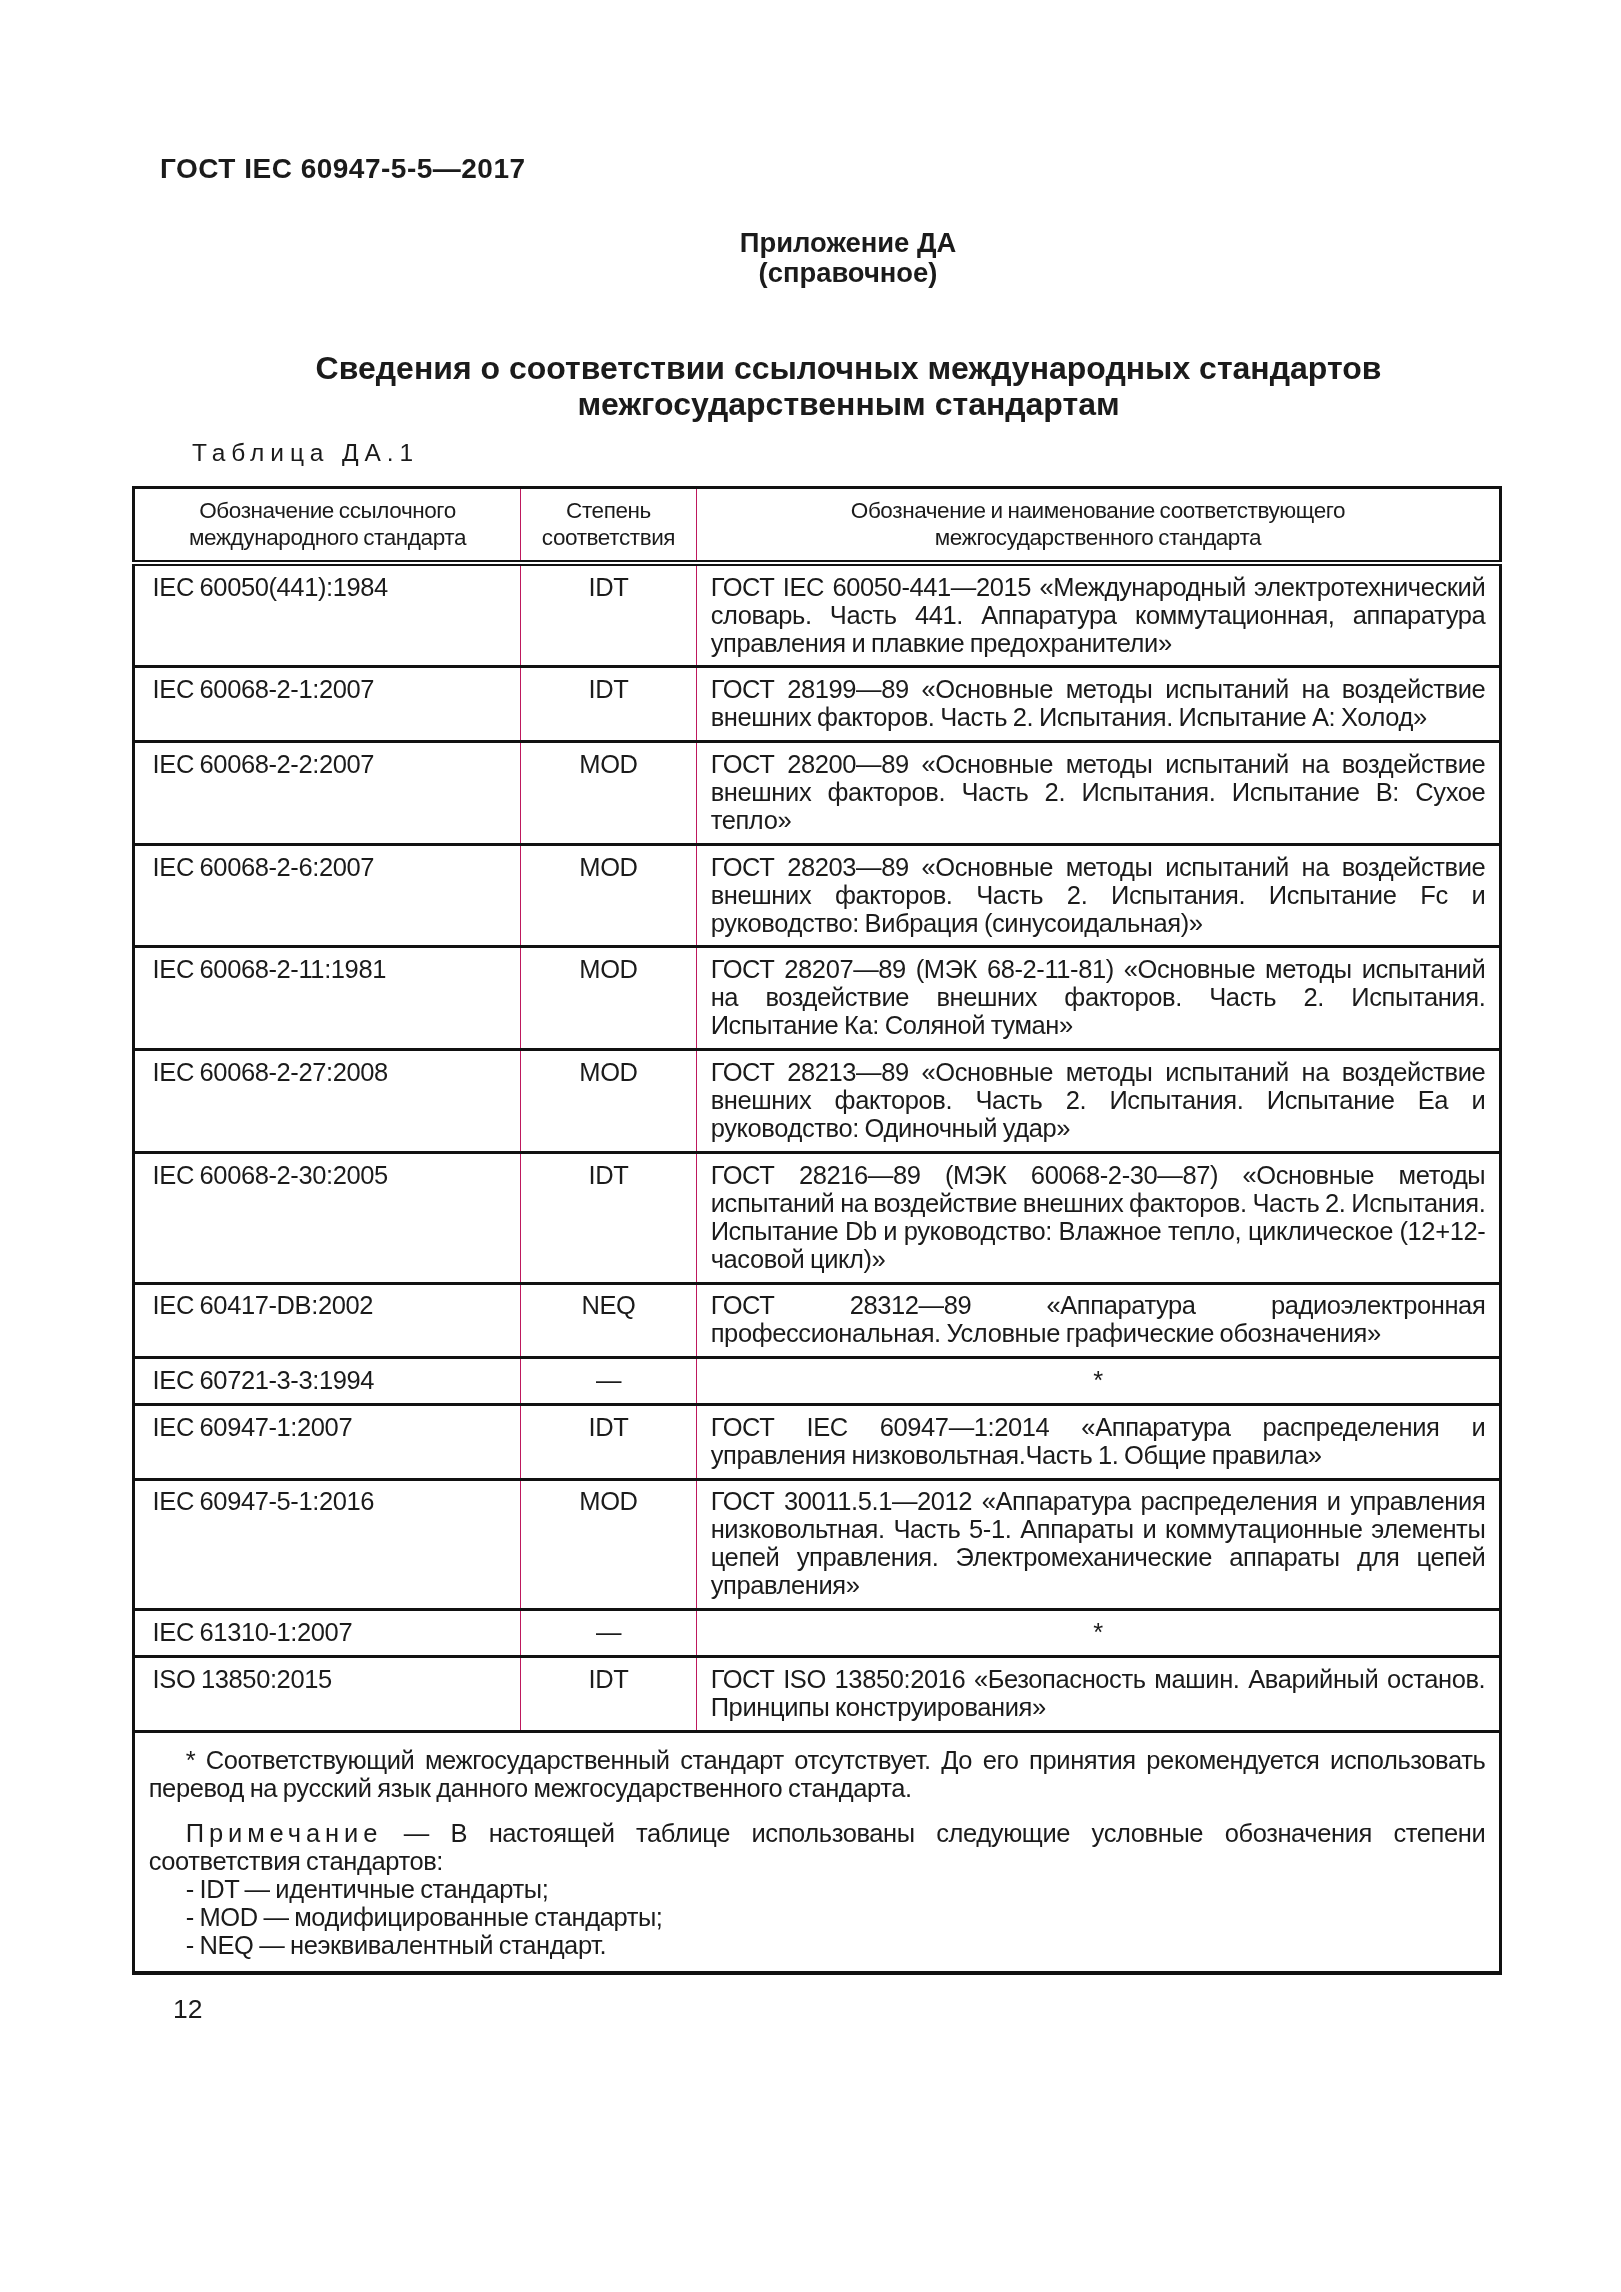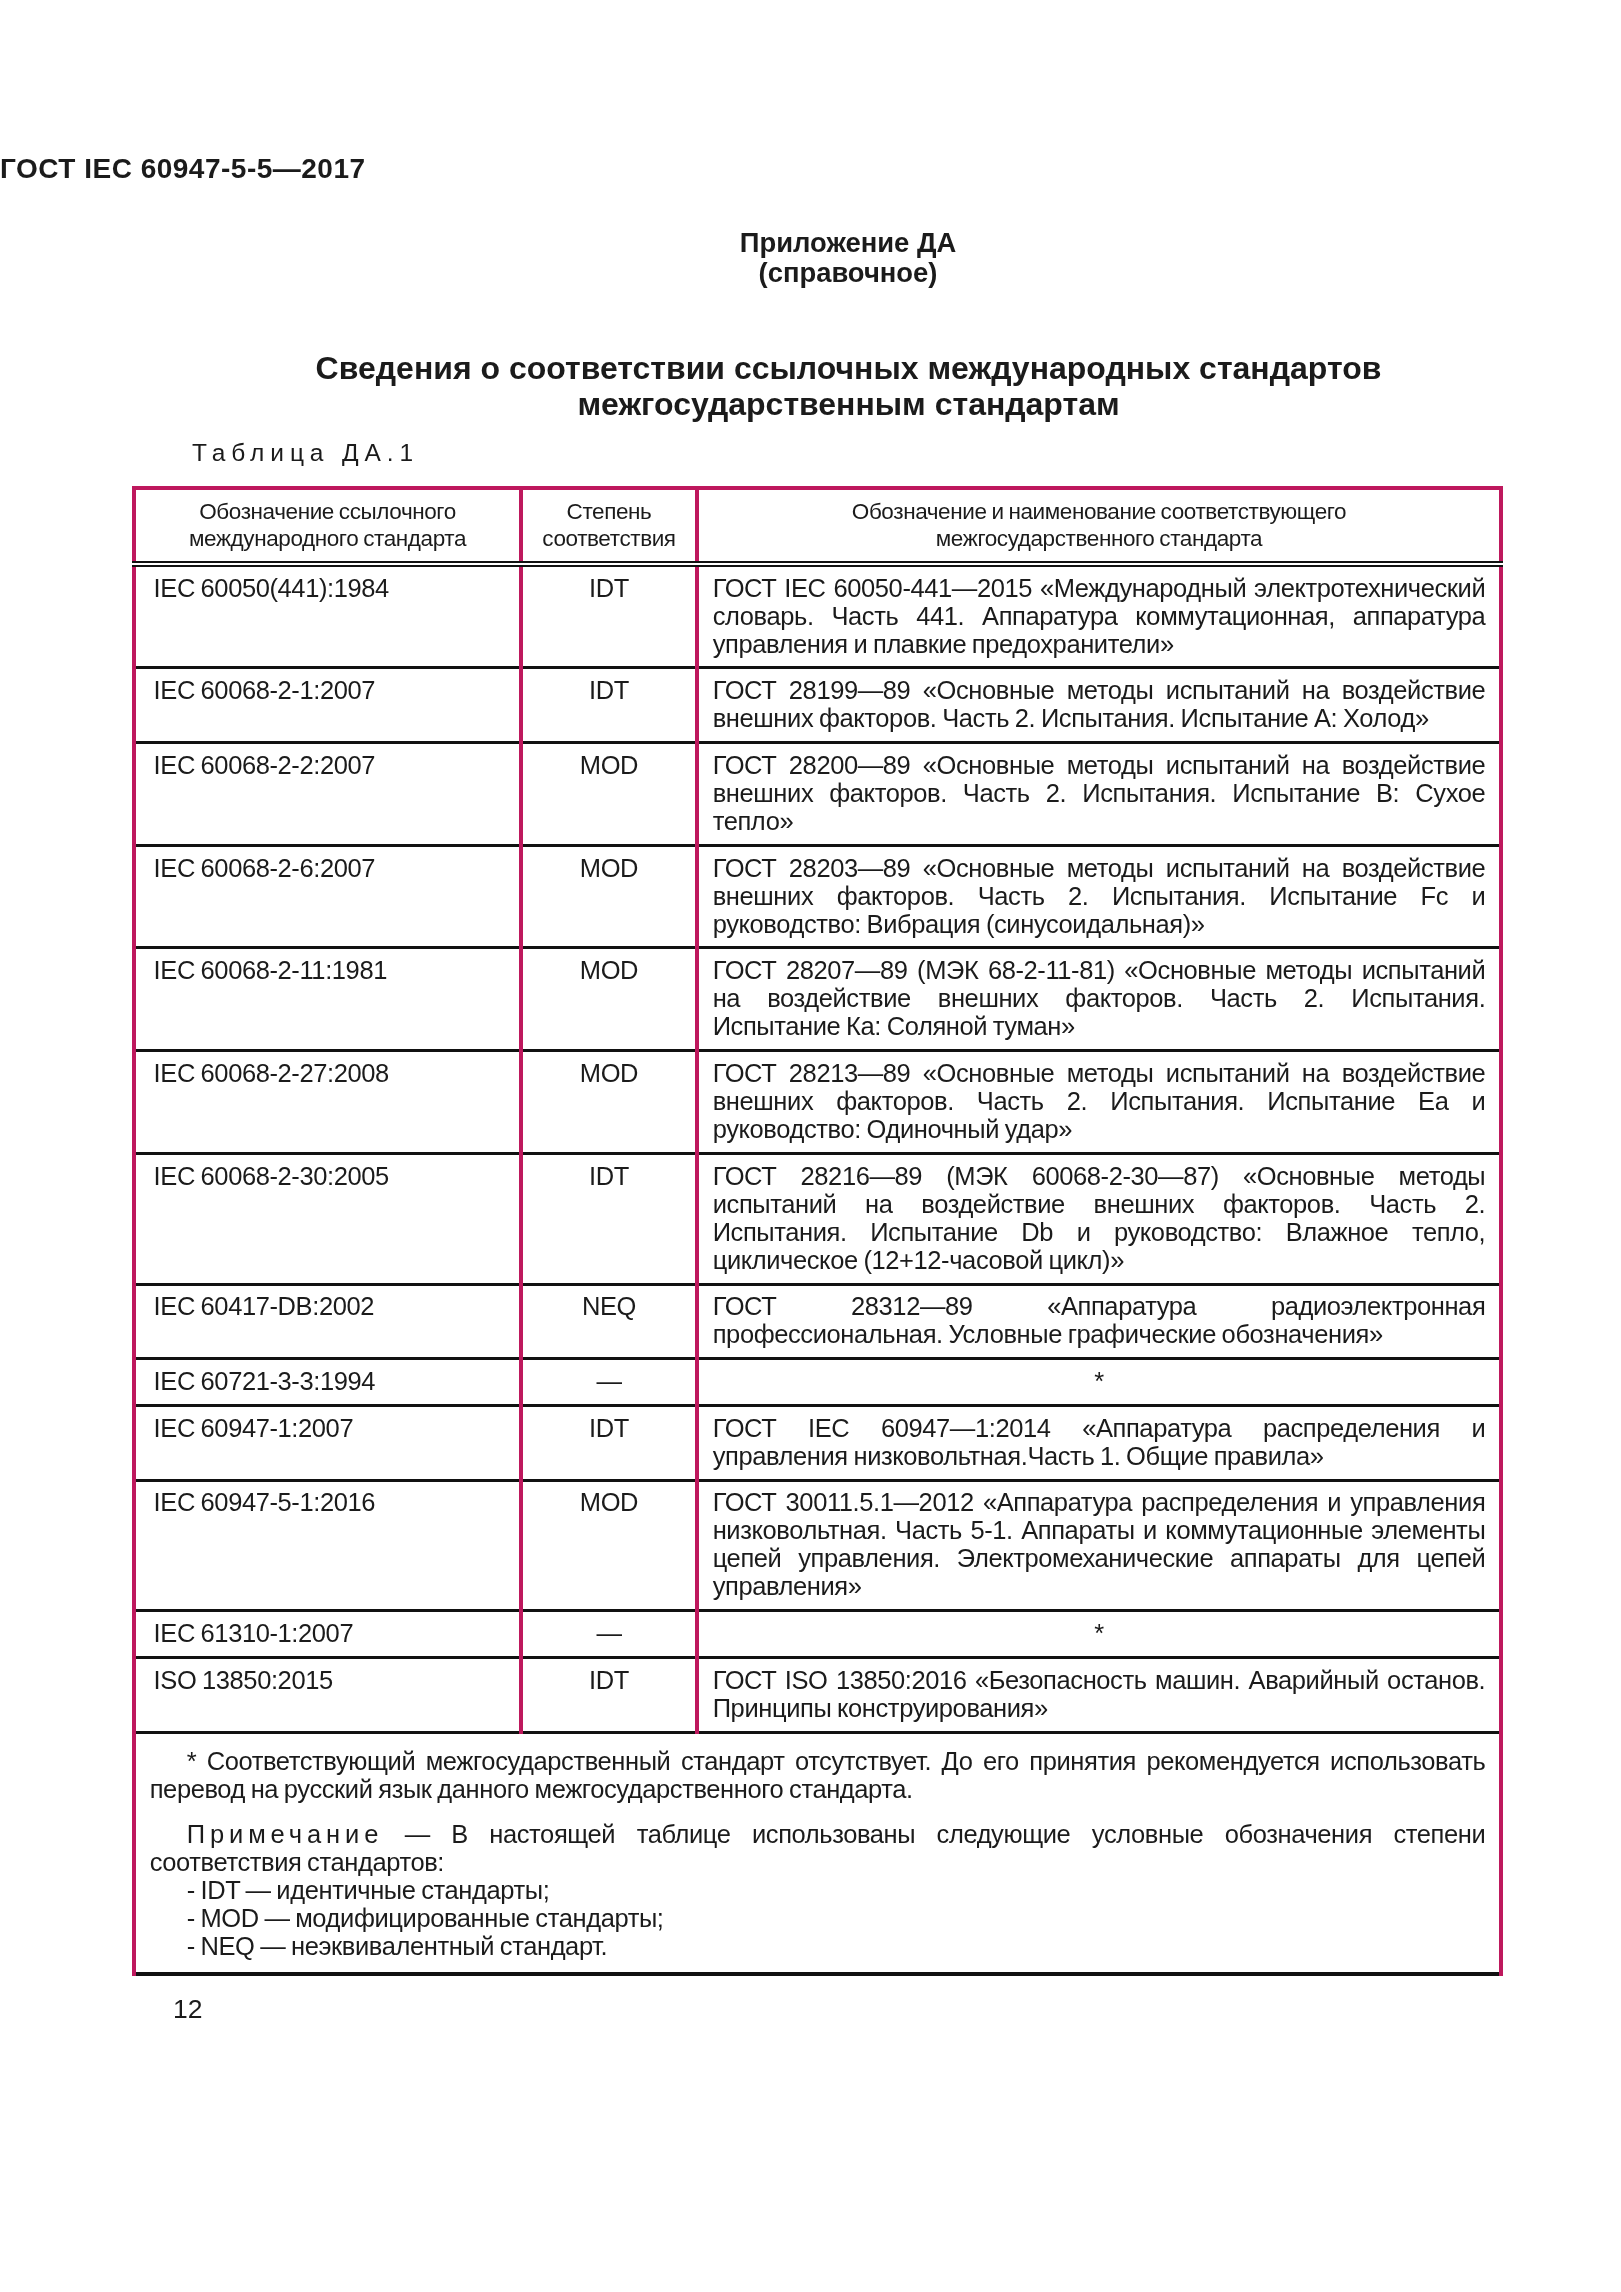--- a/index.html
+++ b/index.html
@@ -8,20 +8,21 @@
     width: 1621px;
     height: 2293px;
     position: relative;
     overflow: hidden;
     font-family: "Liberation Sans", sans-serif;
     color: #1b1b1b;
   }
   .content { padding-top: 152px; }
 
   .doc-code {
+    margin-left: 160px;
     font-size: 28px;
     font-weight: bold;
     letter-spacing: 0.5px;
     line-height: 33px;
   }
 
   .appendix {
     margin-top: 43px;
     margin-left: 196px;
     width: 1304px;
@@ -52,21 +53,21 @@
   table.std {
     margin-top: 19.6px;
     margin-left: 132px;
     width: 1367px;
     border-collapse: collapse;
     table-layout: fixed;
     border: 3.9px solid #111;
     border-bottom-width: 4.9px;
   }
   table.std th, table.std td {
-    border: 4px solid #be185d;
+    border: 1px solid #be185d;
     vertical-align: top;
     font-size: 25.5px;
     line-height: 28px;
     letter-spacing: -0.4px;
     word-spacing: -1px;
   }
   table.std th {
     border-bottom: 6.9px double #111;
     font-weight: normal;
     font-size: 22.5px;

